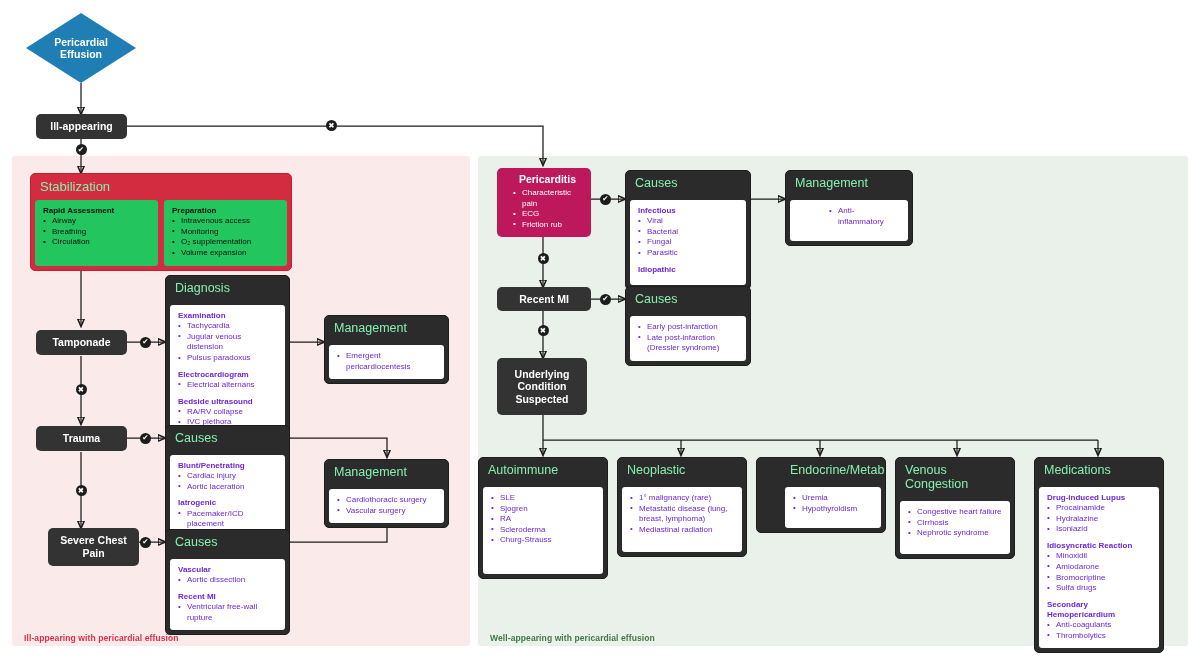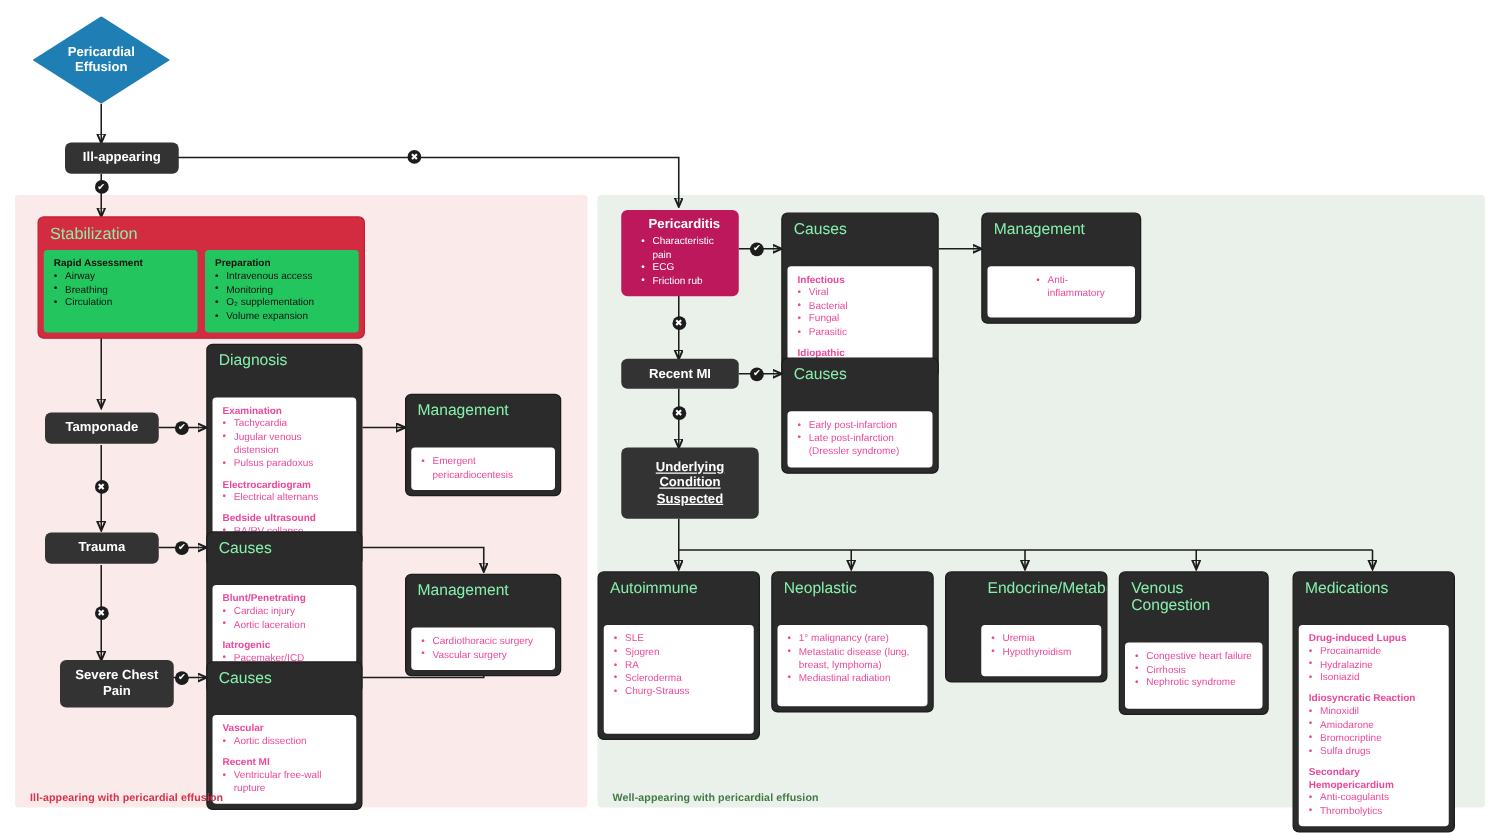--- a/index.html
+++ b/index.html
@@ -35,22 +35,22 @@
 
   
   .pill{background:#333333;border-radius:5px;color:#ffffff;
         display:flex;align-items:center;justify-content:center;text-align:center;
         font-size:10.5px;font-weight:bold;line-height:1.2;padding:4px 6px;}
 
   
   .card{border-radius:5px;overflow:hidden;background:#2b2b2b;
         border:1.4px solid #1c1c1c;}
   .card>.hdr{color:#86efac;font-size:12.5px;padding:5px 9px 6px 9px;font-weight:normal;}
-  .card>.body{background:#ffffff;margin:17px 4px 4px 4px;border-radius:3px;
-        padding:6px 8px 7px 8px;color:#ec4899;}
+  .card>.body{background:#ffffff;margin:4px 4px 4px 4px;border-radius:3px;
+        padding:6px 8px 7px 8px;color:#6d28d9;}
   .card.red{background:#d32b3f;border-color:#c31f33;}
   .card.red>.hdr{font-size:13px;}
 
   
   .darkbox{background:#be185d;border-radius:5px;color:#fff;padding:5px 9px 7px 16px;}
   .darkbox .dtitle{font-size:10.5px;font-weight:bold;text-align:center;margin-bottom:3px;}
 
   ul.lst{list-style:none;margin:0;padding:0;}
   ul.lst li{position:relative;padding-left:9px;margin:0 0 0 0;line-height:1.32;}
   ul.lst li:before{content:"•";position:absolute;left:0;top:-0.5px;}
@@ -161,21 +161,21 @@
     </div>
 
   <div class="node diamond" style="left:26px;top:13px;">
     <div class="dshape"></div>
     <div class="dtext">
       <span>Pericardial</span>
       <span>Effusion</span>
     </div>
   </div>
 
-  <div class="node pill" style="left:52px;top:114px;width:91px;height:25px;">
+  <div class="node pill" style="left:36px;top:114px;width:91px;height:25px;">
     <span>Ill-appearing</span>
   </div>
 
   <div class="node card red" style="left:30px;top:173px;width:262px;">
     <div class="hdr">Stabilization</div>
     <div class="two-col">
       <div class="col">
         <div class="grp-title fs8">Rapid Assessment</div>
         <ul class="lst fs8">
           <li>Airway</li>
@@ -334,21 +334,21 @@
   <div class="node card" style="left:625px;top:286px;width:126px;">
     <div class="hdr">Causes</div>
     <div class="body">
       <ul class="lst fs8">
         <li>Early post-infarction</li>
         <li>Late post-infarction (Dressler syndrome)</li>
       </ul>
     </div>
   </div>
 
-  <div class="node pill" style="left:497px;top:358px;width:110px;height:57px;flex-direction:column;text-decoration:underline;">
+  <div class="node pill" style="left:497px;top:358px;width:90px;height:57px;flex-direction:column;">
     <span>Underlying</span>
     <span>Condition</span>
     <span>Suspected</span>
   </div>
 
   <div class="node card" style="left:478px;top:457px;width:130px;">
     <div class="hdr">Autoimmune</div>
     <div class="body" style="min-height:74px;">
       <ul class="lst fs8">
         <li>SLE</li>

